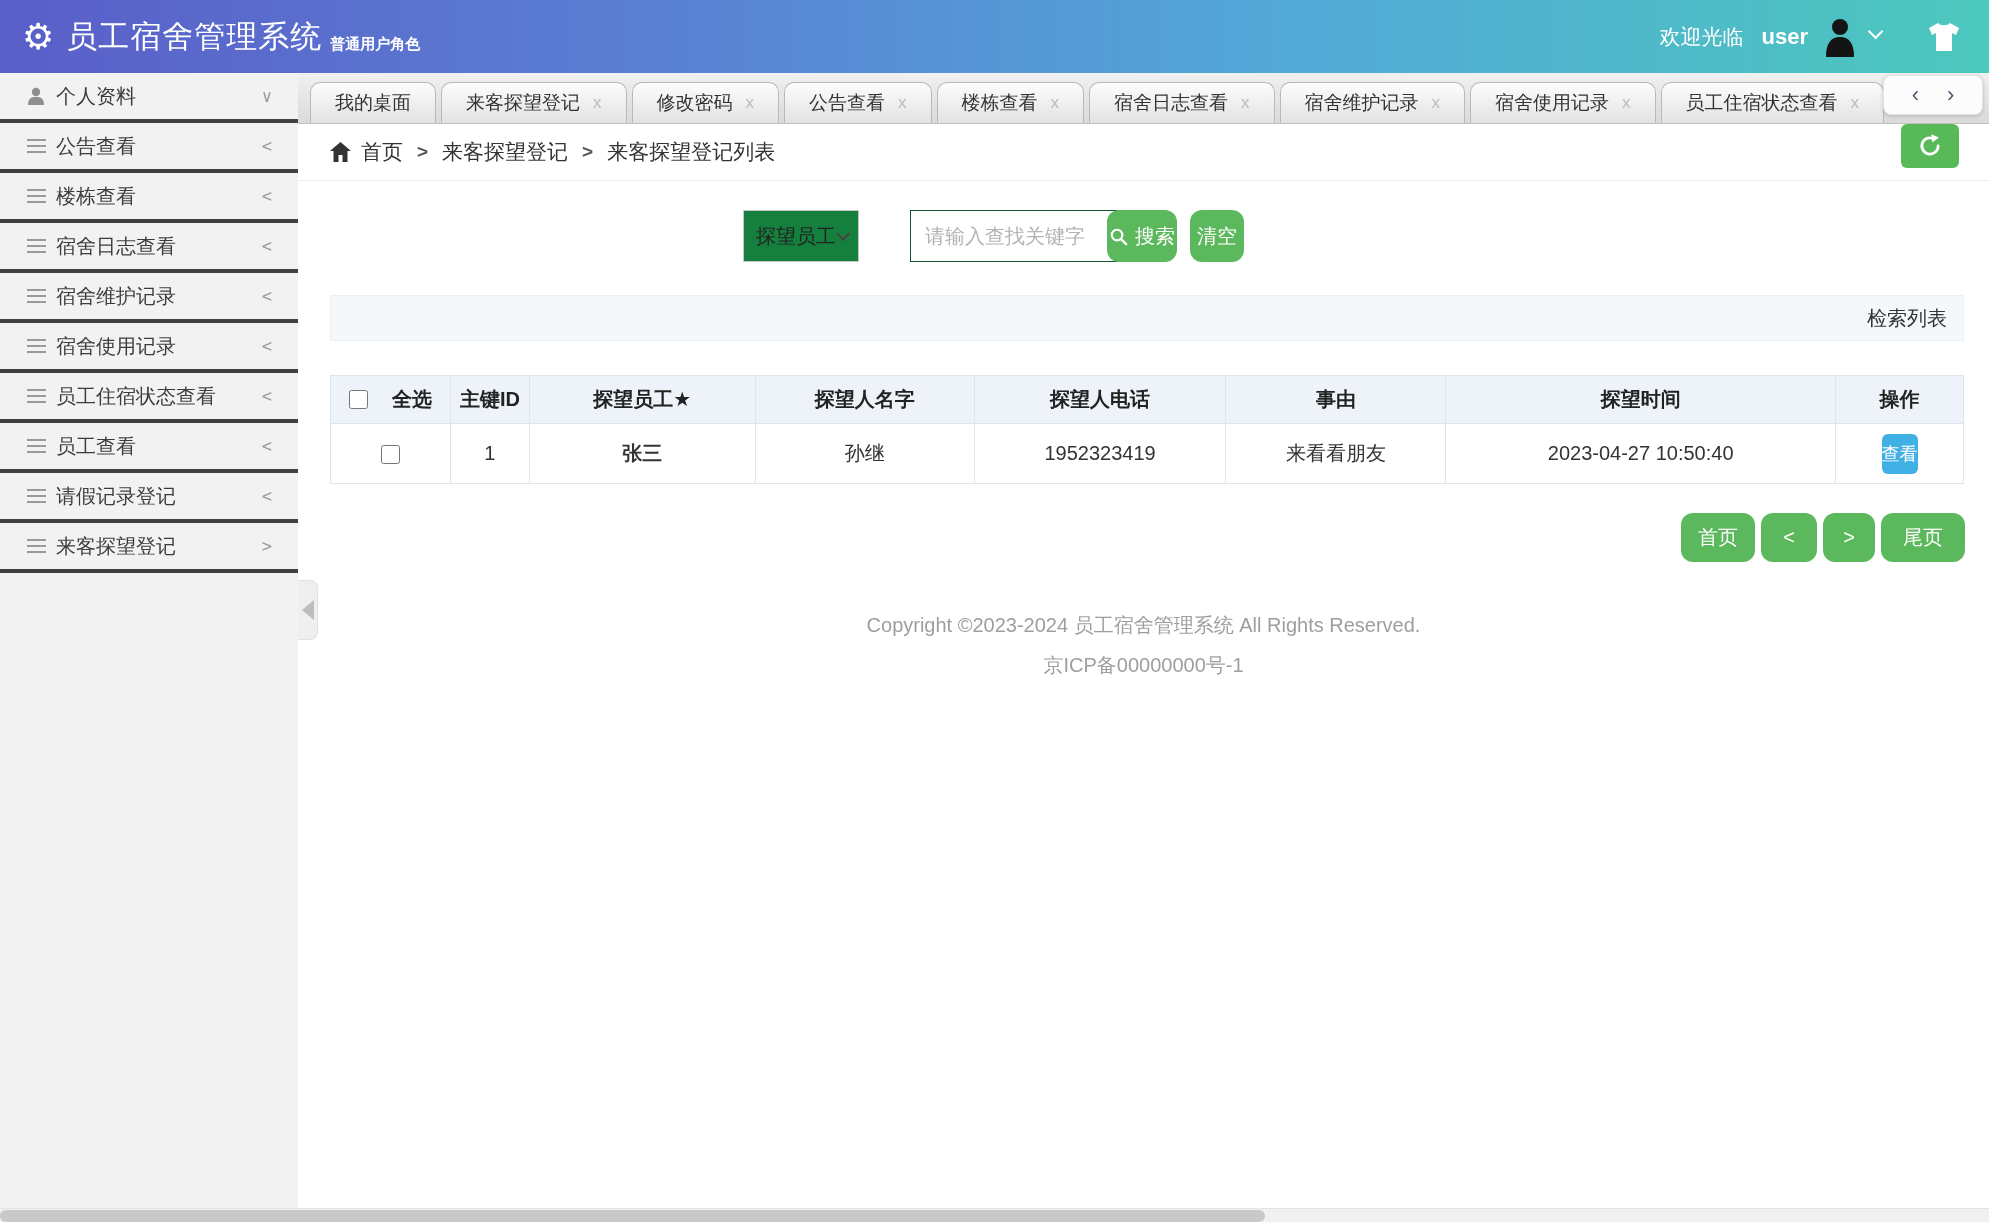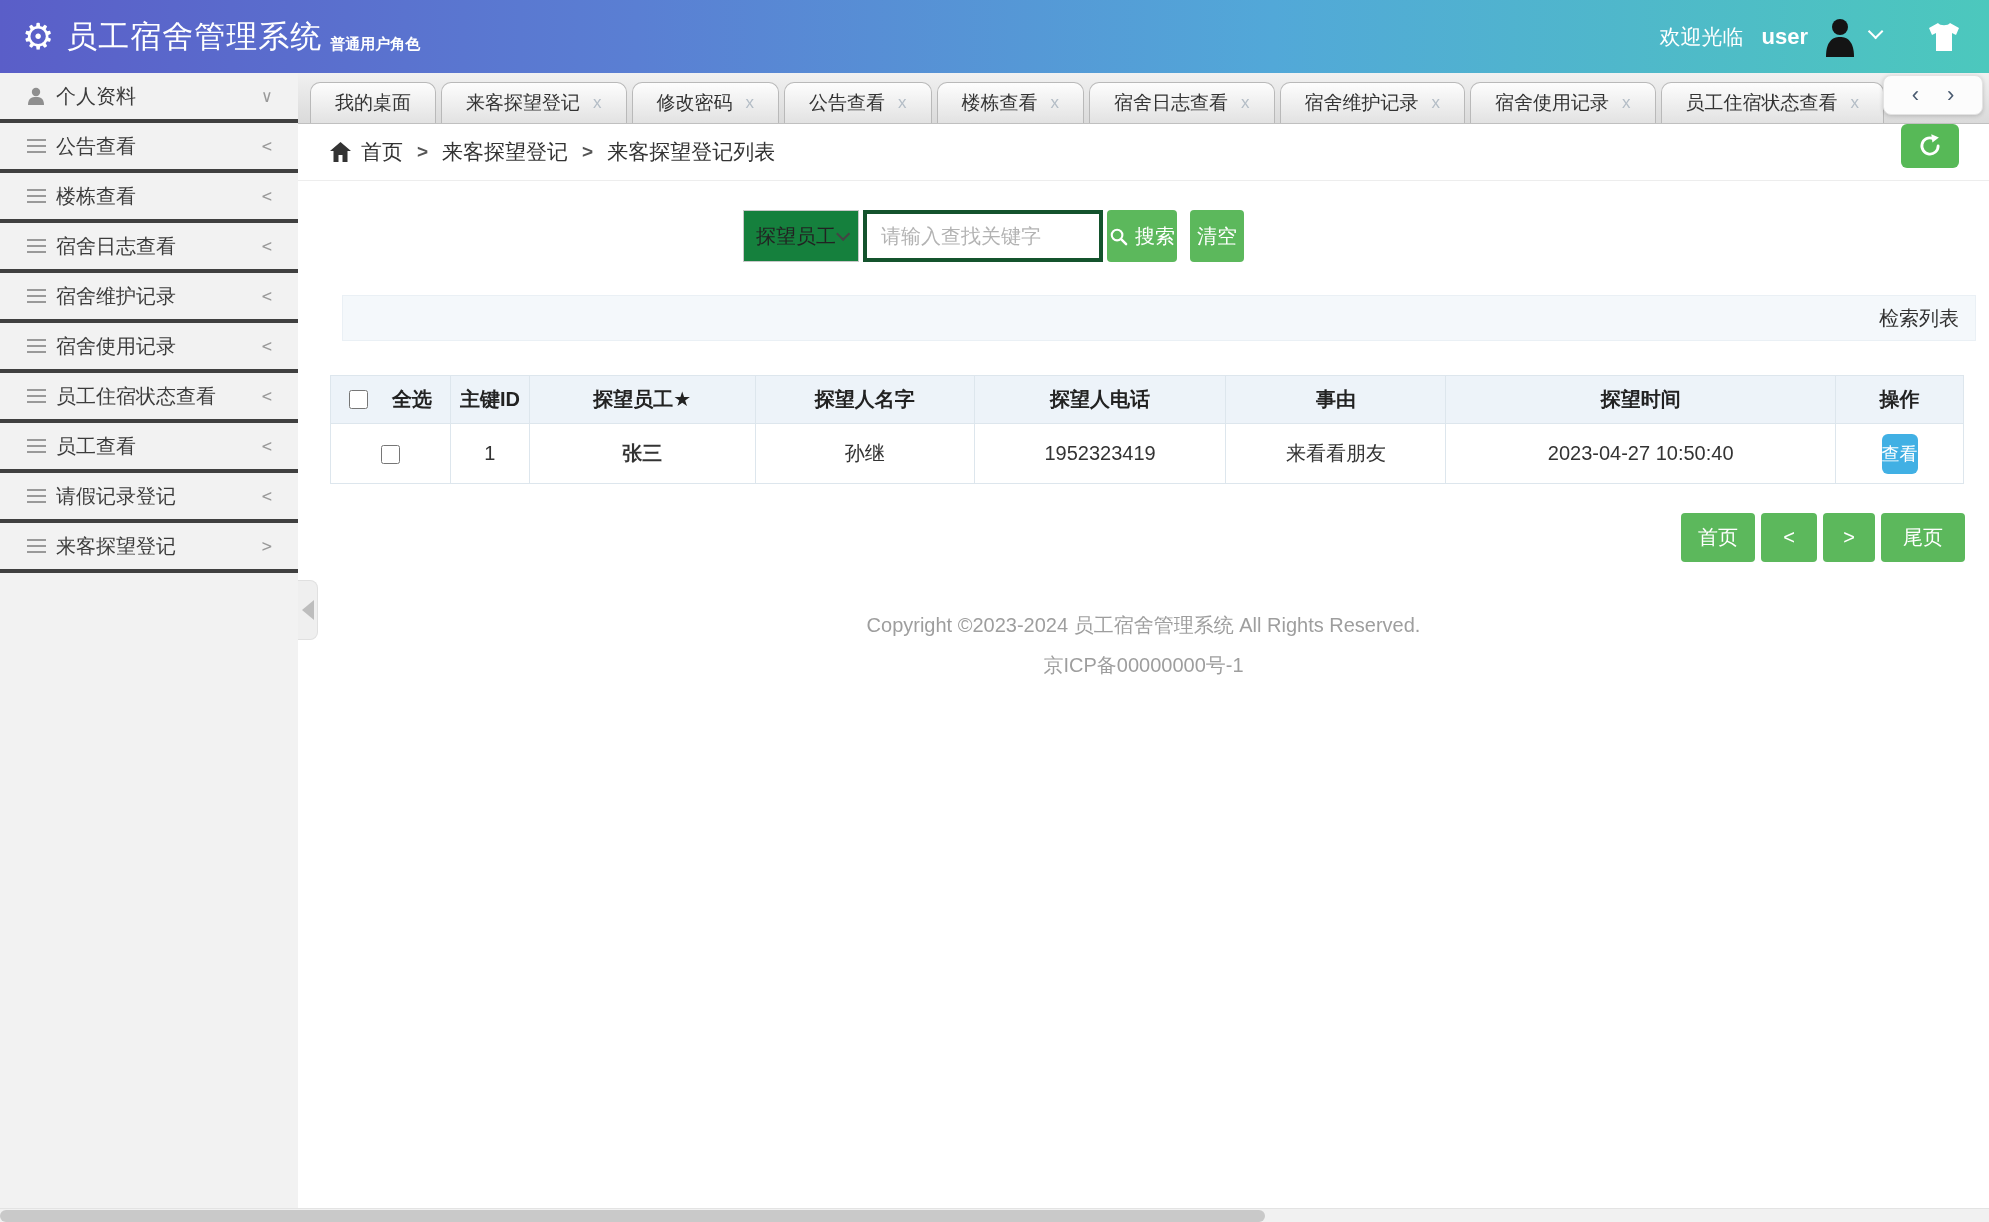--- a/index.html
+++ b/index.html
@@ -61,32 +61,32 @@
   .refresh-btn { position:absolute; top:124px; left:1901px; width:58px; height:44px; background:#57b957;
     border:none; border-radius:6px; display:flex; align-items:center; justify-content:center; cursor:pointer; }
 
   
   .search-select { position:absolute; top:210px; left:743px; width:116px; height:52px;
     border:1px solid #c8c8c8; background:#15803d; display:flex; align-items:center;
     padding:0 12px; font-size:20px; color:#222; cursor:pointer; }
   .search-select .sel-label { flex:1; }
   .sel-chev { width:10px; height:10px; border-right:2px solid #444; border-bottom:2px solid #444;
     transform:rotate(45deg) translateY(-3px); }
-  .search-input { position:absolute; top:210px; left:863px; width:240px; height:52px;
-    border:4px solid #14532d; padding:0 14px; font-size:20px; color:#a21caf;
+  .search-input { position:absolute; top:210px; left:910px; width:240px; height:52px;
+    border:1px solid #14532d; padding:0 14px; font-size:20px; color:#a21caf;
     font-family:"Liberation Sans","DejaVu Sans",sans-serif; }
   .search-input::placeholder { color:#b3b3b3; }
-  .btn { border:none; border-radius:4px; background:#5cb85c; color:#fff; font-size:20px;
+  .btn { border:none; border-radius:12px; background:#5cb85c; color:#fff; font-size:20px;
     cursor:pointer; font-family:"Liberation Sans","DejaVu Sans",sans-serif; }
   .btn-search { position:absolute; top:210px; left:1107px; width:70px; height:52px;
     display:flex; align-items:center; justify-content:center; gap:7px; }
   .btn-clear { position:absolute; top:210px; left:1190px; width:54px; height:52px; }
 
   
-  .list-banner { position:absolute; top:295px; left:342px; width:1634px; height:46px;
+  .list-banner { position:absolute; top:295px; left:330px; width:1634px; height:46px;
     background:#f4f8fb; border:1px solid #eaf0f5; display:flex; align-items:center;
     justify-content:flex-end; padding-right:16px; font-size:20px; color:#333; }
 
   
   .data-table { position:absolute; top:375px; left:330px; width:1634px; border-collapse:collapse; }
   .data-table th, .data-table td { border:1px solid #dde6ed; text-align:center; font-size:20px; }
   .data-table th { background:#edf3f9; height:48px; font-weight:bold; color:#222; }
   .data-table td { background:#fff; height:60px; color:#333; }
   .chk { width:19px; height:19px; vertical-align:middle; cursor:pointer; }
   .th-select { display:flex; align-items:center; justify-content:center; gap:24px; }

